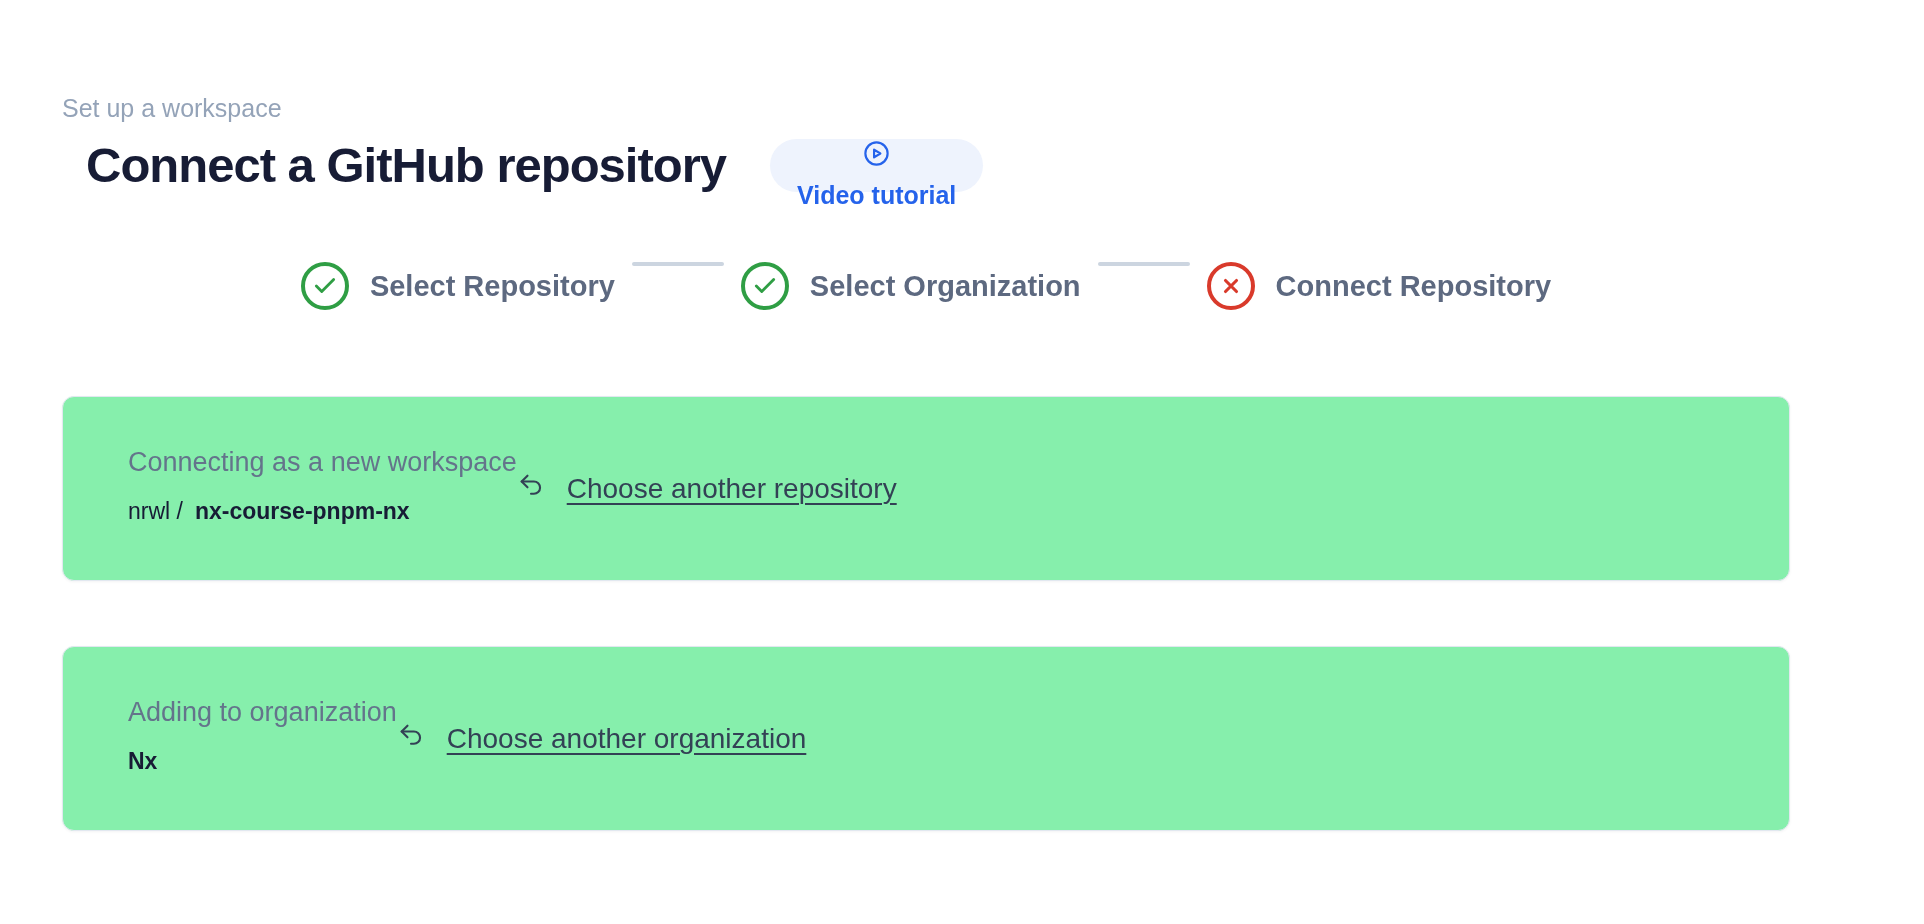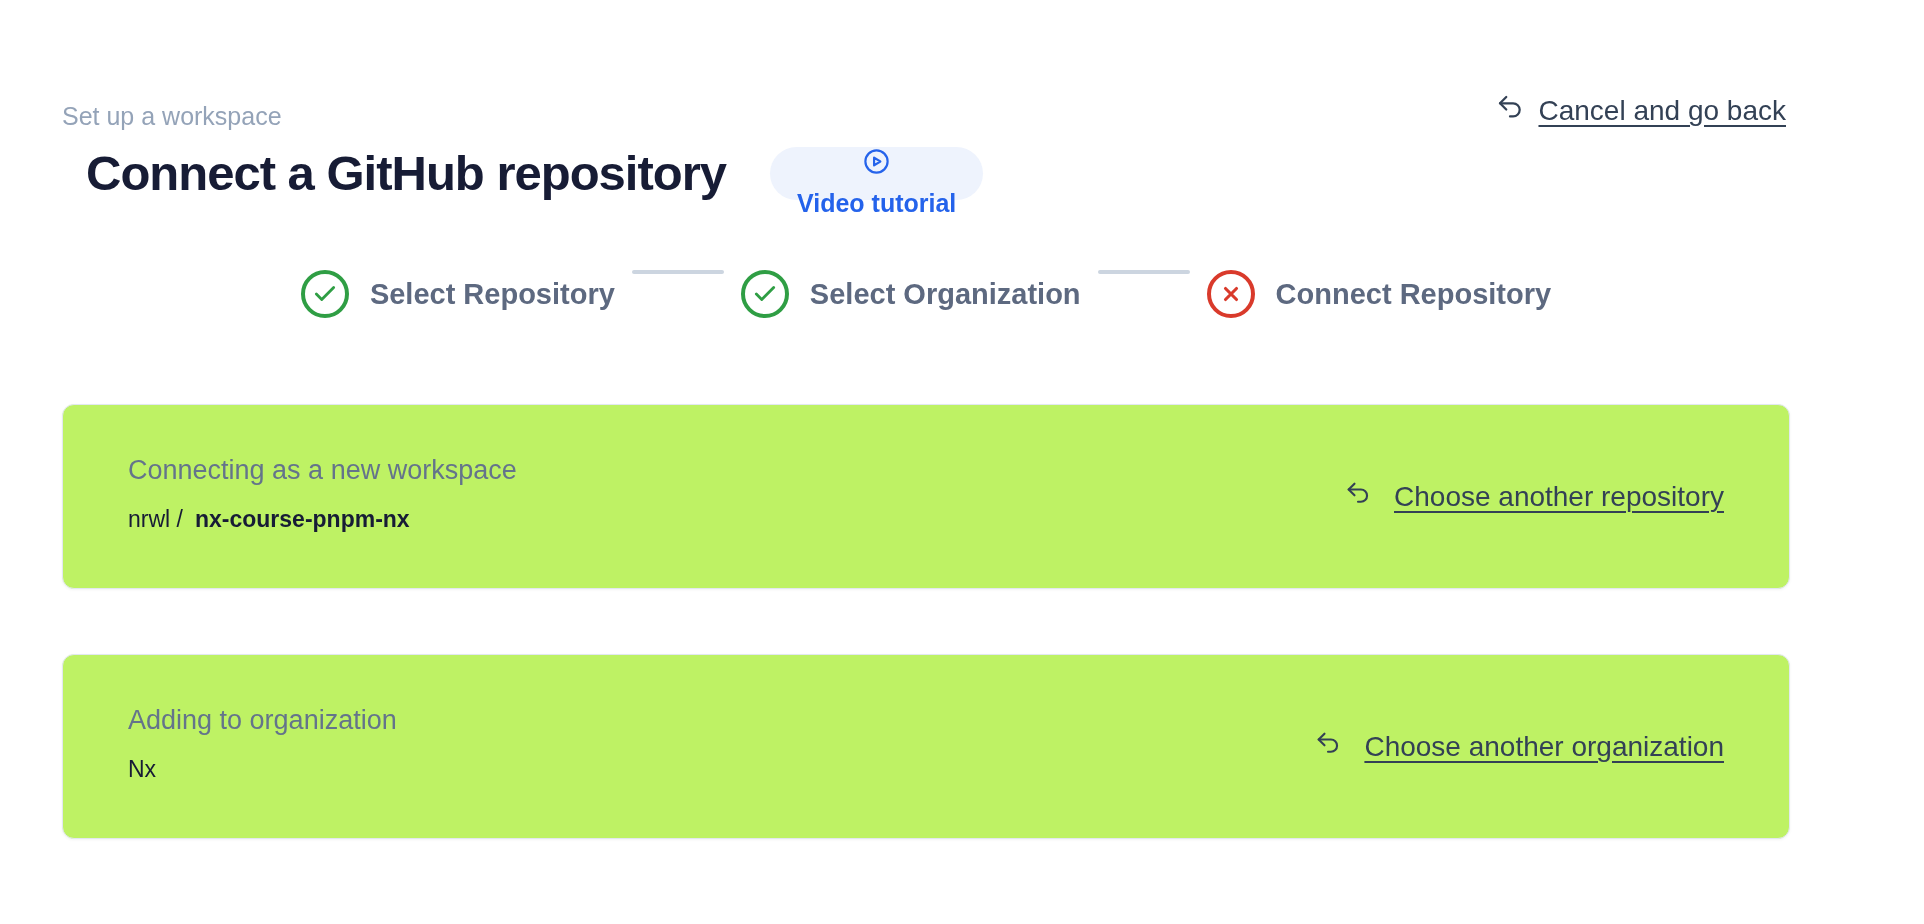--- a/index.html
+++ b/index.html
@@ -6,21 +6,21 @@
   html, body { background: #ffffff; }
   body {
     width: 1924px; height: 924px;
     font-family: "Liberation Sans", sans-serif;
     color: #171c35;
     overflow: hidden;
   }
   .page {
     position: relative;
     width: 1852px; height: 924px;
-    padding: 12px 62px;
+    padding: 4px 62px;
   }
 
   
   .eyebrow {
     padding-top: 88px;
     font-size: 25px;
     line-height: 32px;
     color: #94a3b8;
     font-weight: 400;
   }
@@ -110,71 +110,61 @@
     background: #ccd5e0;
     margin: 0 17px;
     flex: 0 0 auto;
   }
 
   
   .card {
     height: 185px;
     border: 1.5px solid #e2e8f0;
     border-radius: 12px;
-    background: #bef264;
+    background: #86efac;
     box-shadow: 0 1px 3px rgba(15, 23, 42, 0.05);
     display: flex;
     align-items: center;
-    justify-content: space-between;
     padding: 0 65px;
   }
   .card-repo { margin-top: 86px; }
   .card-org  { margin-top: 65px; }
   .card-label {
     font-size: 27px;
     line-height: 34px;
     color: #64748b;
     font-weight: 400;
     margin-bottom: 10px;
   }
   .card-value {
     font-size: 23px;
     line-height: 44px;
     color: #171c35;
   }
   .value-owner { font-weight: 500; margin-right: 12px; }
   .value-repo  { font-weight: 700; }
-  .value-org   { font-weight: 400; }
+  .value-org   { font-weight: 700; }
   .card-action {
     display: flex;
     align-items: center;
     gap: 22px;
     color: #334155;
     font-size: 28px;
     cursor: pointer;
     text-decoration: none;
     white-space: nowrap;
   }
 </style>
 </head>
 <body>
 
 <div class="page">
 
   <div class="eyebrow">Set up a workspace</div>
 
-  <a class="cancel-link">
-    <span>
-      <svg width="30" height="30" viewBox="0 0 24 24" fill="none" stroke="#334155" stroke-width="1.8" stroke-linecap="round" stroke-linejoin="round">
-        <path d="M9 14 4 9l5-5"></path>
-          <path d="M4 9h10.5a5.25 5.25 0 0 1 0 10.5H12"></path>
-      </svg>
-    </span>
-    <span class="link-text">Cancel and go back</span>
-  </a>
 
   <div class="title-row">
     <h1 class="page-title">Connect a GitHub repository</h1>
     <button class="video-pill">
       <span>
         <svg width="29" height="29" viewBox="0 0 24 24" fill="none" stroke="#2563eb" stroke-width="1.8" stroke-linecap="round" stroke-linejoin="round">
           <circle cx="12" cy="12" r="9.2"></circle>
           <path d="M10 8.8 15.2 12 10 15.2z"></path>
         </svg>
       </span>

